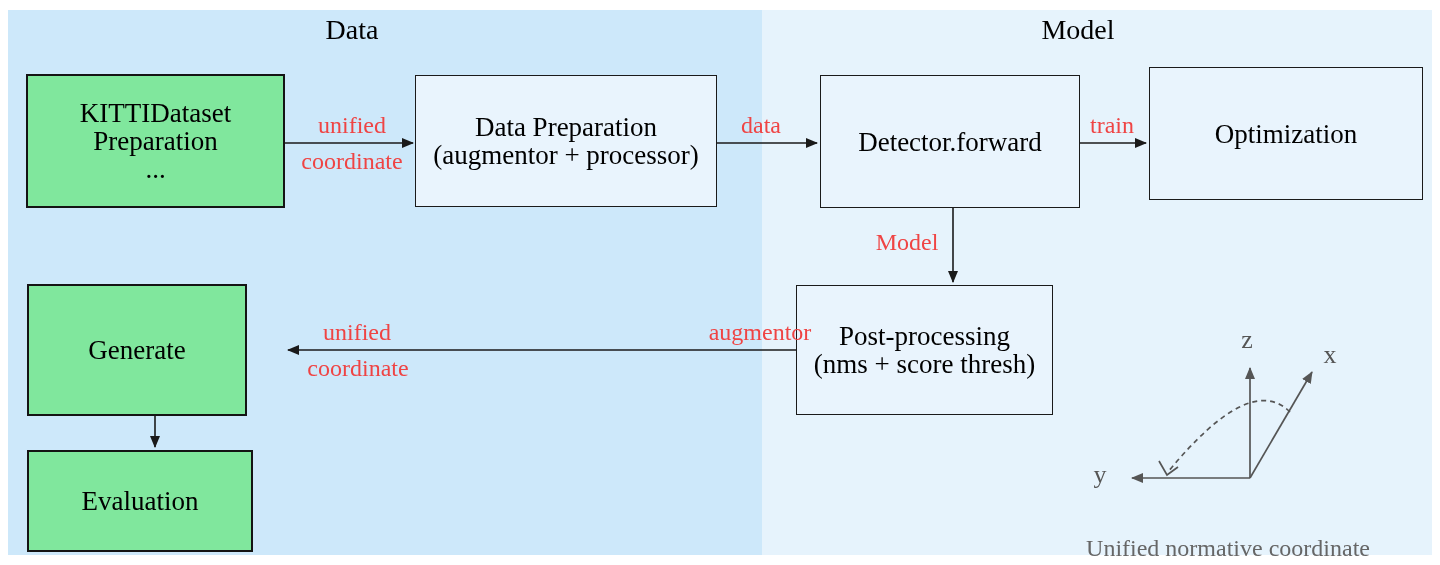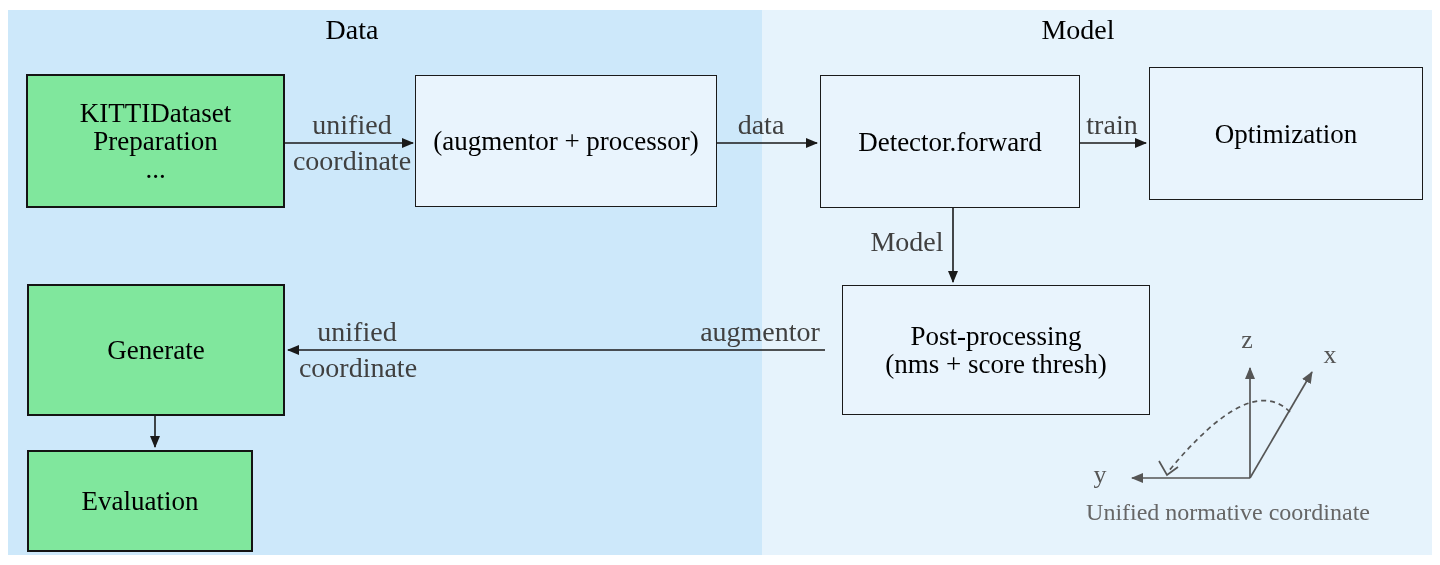--- a/index.html
+++ b/index.html
@@ -8,22 +8,22 @@
   .panel{position:absolute;top:10px;height:545px;}
   .panel-data{left:8px;width:754px;background:#cde8fa;}
   .panel-model{left:762px;width:670px;background:#e6f3fc;}
   .section-title{position:absolute;top:14px;transform:translateX(-50%);
     font-size:28px;color:#000;white-space:nowrap;}
   .box{position:absolute;display:flex;flex-direction:column;justify-content:center;
     align-items:center;text-align:center;font-size:27px;line-height:28px;color:#000;
     box-sizing:border-box;}
   .box-green{background:#80e79d;border:2px solid #141414;}
   .box-light{background:#e9f4fd;border:1.5px solid #1a1a1a;}
-  .edge-label{position:absolute;transform:translateX(-50%);font-size:28px;line-height:28px;
-    color:#404040;white-space:nowrap;}
+  .edge-label{position:absolute;transform:translateX(-50%);font-size:24px;line-height:28px;
+    color:#ef4444;white-space:nowrap;}
   .axis-label{position:absolute;transform:translateX(-50%);font-size:26px;line-height:28px;
     color:#555555;white-space:nowrap;}
   .caption{position:absolute;transform:translateX(-50%);font-size:24px;line-height:28px;
     color:#666666;white-space:nowrap;}
   svg.overlay{position:absolute;left:0;top:0;width:1440px;height:565px;pointer-events:none;}
 </style>
 </head>
 <body>
 
 <div class="canvas">
@@ -62,51 +62,52 @@
     </g>
   </svg>
 
   <div class="box box-green" style="left:26px;top:74px;width:259px;height:134px">
     <span>KITTIDataset</span>
     <span>Preparation</span>
     <span>...</span>
   </div>
 
   <div class="box box-light" style="left:415px;top:75px;width:302px;height:132px">
+    <span>Data Preparation</span>
     <span>(augmentor + processor)</span>
   </div>
 
   <div class="box box-light" style="left:820px;top:75px;width:260px;height:133px">
     <span>Detector.forward</span>
   </div>
 
   <div class="box box-light" style="left:1149px;top:67px;width:274px;height:133px">
     <span>Optimization</span>
   </div>
 
-  <div class="box box-light" style="left:842px;top:285px;width:308px;height:130px">
+  <div class="box box-light" style="left:796px;top:285px;width:257px;height:130px">
     <span>Post-processing</span>
     <span>(nms + score thresh)</span>
   </div>
 
-  <div class="box box-green" style="left:27px;top:284px;width:258px;height:132px">
+  <div class="box box-green" style="left:27px;top:284px;width:220px;height:132px">
     <span>Generate</span>
   </div>
 
   <div class="box box-green" style="left:27px;top:450px;width:226px;height:102px">
     <span>Evaluation</span>
   </div>
 
   <div class="edge-label" style="left:352px;top:111px">unified</div>
   <div class="edge-label" style="left:352px;top:147px">coordinate</div>
   <div class="edge-label" style="left:761px;top:111px">data</div>
   <div class="edge-label" style="left:1112px;top:111px">train</div>
   <div class="edge-label" style="left:907px;top:228px">Model</div>
   <div class="edge-label" style="left:760px;top:318px">augmentor</div>
   <div class="edge-label" style="left:357px;top:318px">unified</div>
   <div class="edge-label" style="left:358px;top:354px">coordinate</div>
 
   <div class="axis-label" style="left:1247px;top:326px">z</div>
   <div class="axis-label" style="left:1330px;top:341px">x</div>
   <div class="axis-label" style="left:1100px;top:461px">y</div>
-  <div class="caption" style="left:1228px;top:498px">Unified normative coordinate</div>
+  <div class="caption" style="left:1228px;top:534px">Unified normative coordinate</div>
 
 </div>
 
 </body></html>

